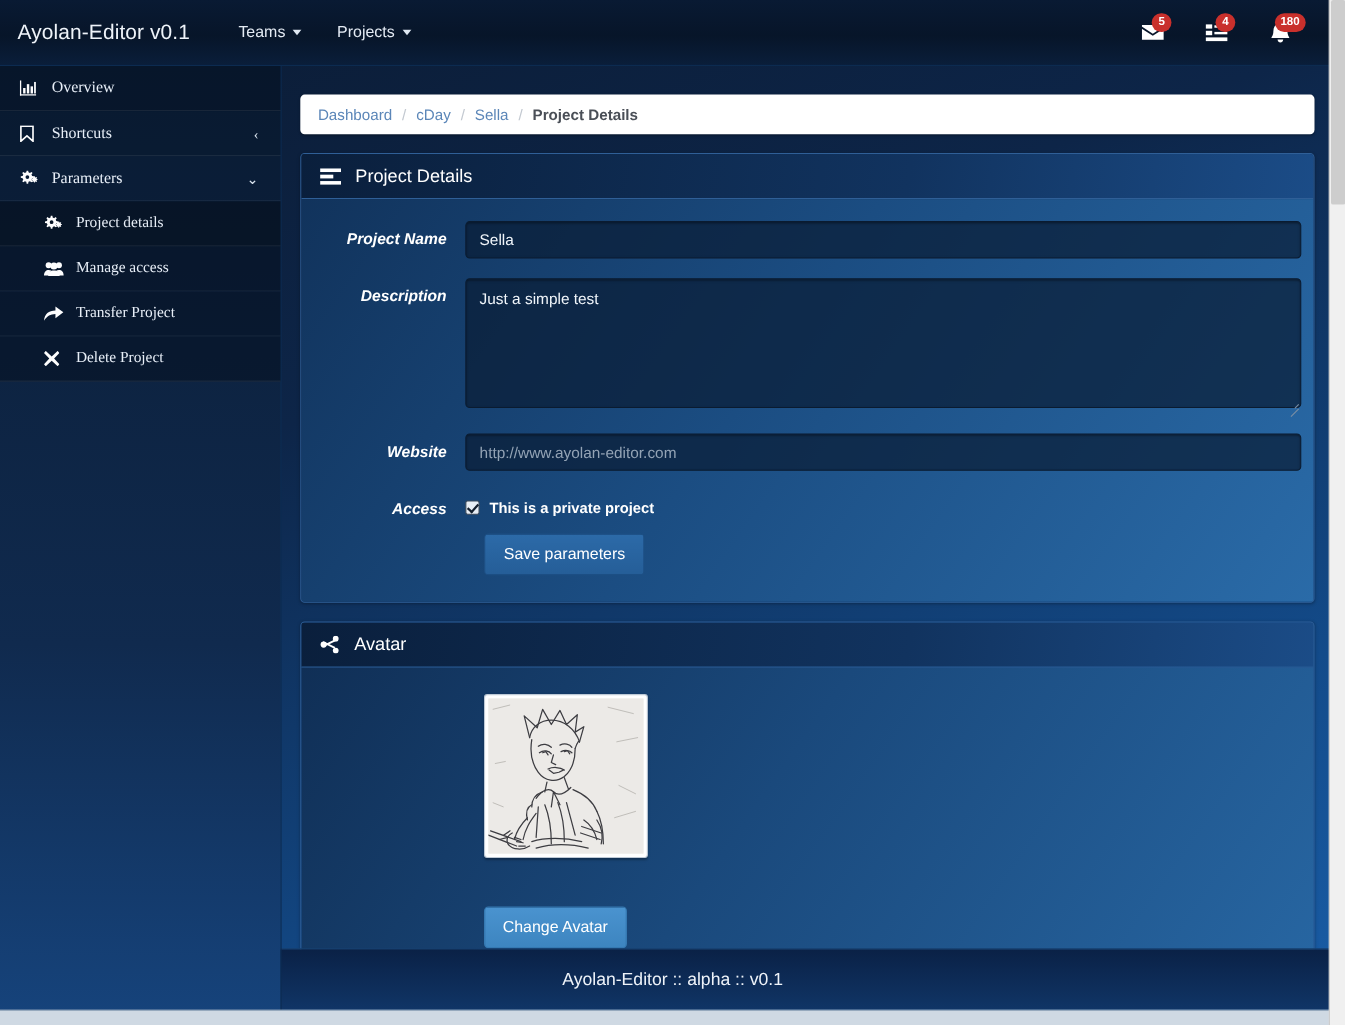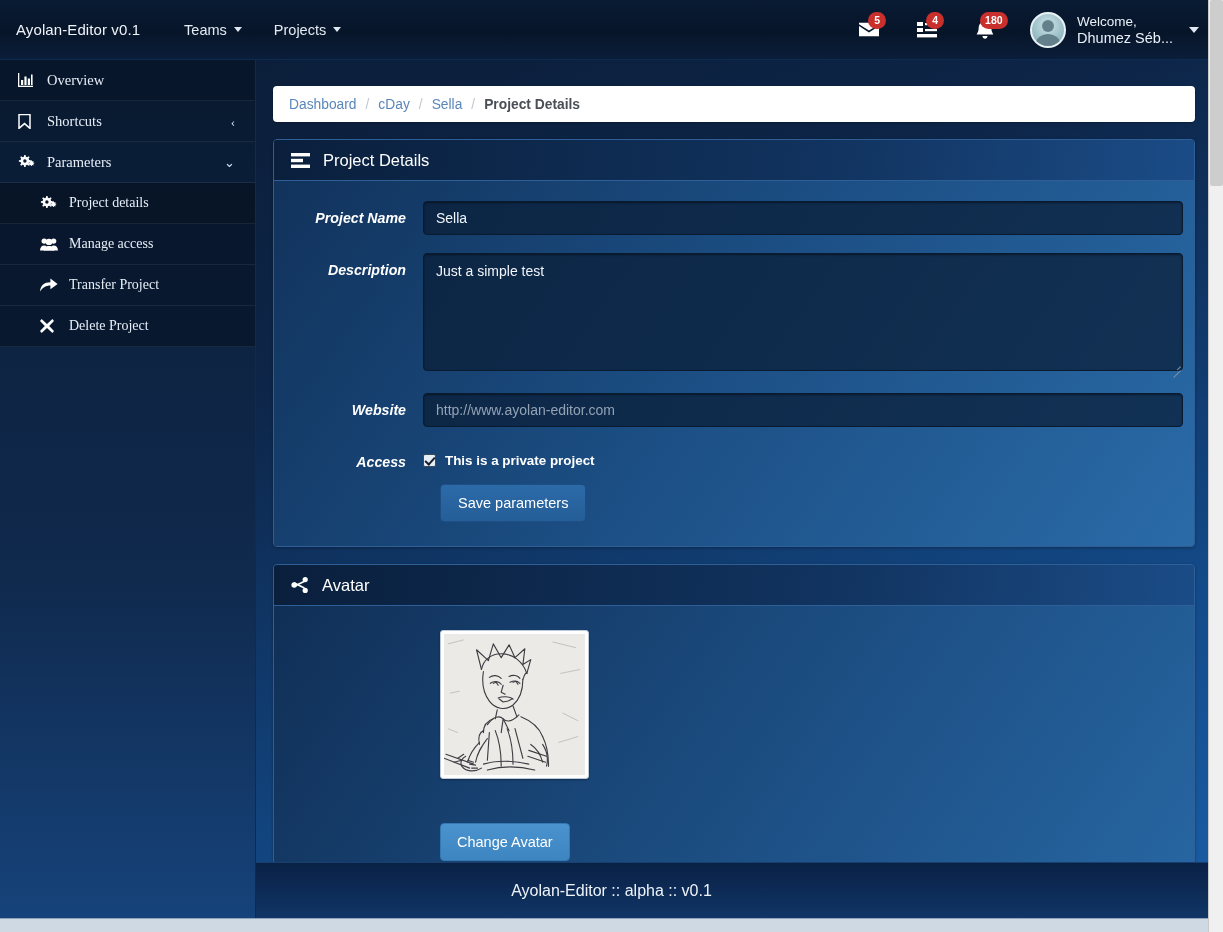--- a/index.html
+++ b/index.html
@@ -28,21 +28,21 @@
     height: 60px;
     background: linear-gradient(180deg, #091a33 0%, #071529 55%, #0a1e3a 100%);
     border-bottom: 1px solid #0c2banything;
     border-bottom: 1px solid #0c2b50;
     display: flex;
     align-items: center;
     z-index: 40;
   }
   .brand {
     color: #eef3f9;
-    font-size: 15px;
+    font-size: 19px;
     padding-left: 16px;
     padding-right: 28px;
     letter-spacing: .1px;
     white-space: nowrap;
   }
   .nav-link {
     color: #e3eaf3;
     font-size: 14.5px;
     padding: 0 16px;
     height: 60px;
@@ -478,28 +478,20 @@
         <span class="badge">4</span>
       </div>
 
       <div class="notif">
         <svg width="18" height="19" viewBox="0 0 18 19">
           <path d="M9 0 C7.9 0 7.1 0.8 7.1 1.7 C4.3 2.5 2.6 4.9 2.6 8.3 C2.6 12.4 0.8 13.4 0.8 14.6 L17.2 14.6 C17.2 13.4 15.4 12.4 15.4 8.3 C15.4 4.9 13.7 2.5 10.9 1.7 C10.9 0.8 10.1 0 9 0 Z M6.4 16 C6.6 17.6 7.6 18.7 9 18.7 C10.4 18.7 11.4 17.6 11.6 16 Z"></path>
         </svg>
         <span class="badge wide">180</span>
       </div>
 
-      <div class="user-box">
-        <div class="avatar-circle"></div>
-        <div class="welcome">
-          <div class="l1">Welcome,</div>
-          <div class="l2">Dhumez Séb...</div>
-        </div>
-        <span class="user-caret"></span>
-      </div>
     </div>
   </div>
 
   <div class="sidebar">
 
     <div class="side-item">
       <span class="ico">
         <svg width="15" height="14" viewBox="0 0 15 14">
           <rect x="0" y="0" width="1.3" height="14"></rect>
             <rect x="0" y="12.7" width="15" height="1.3"></rect>

